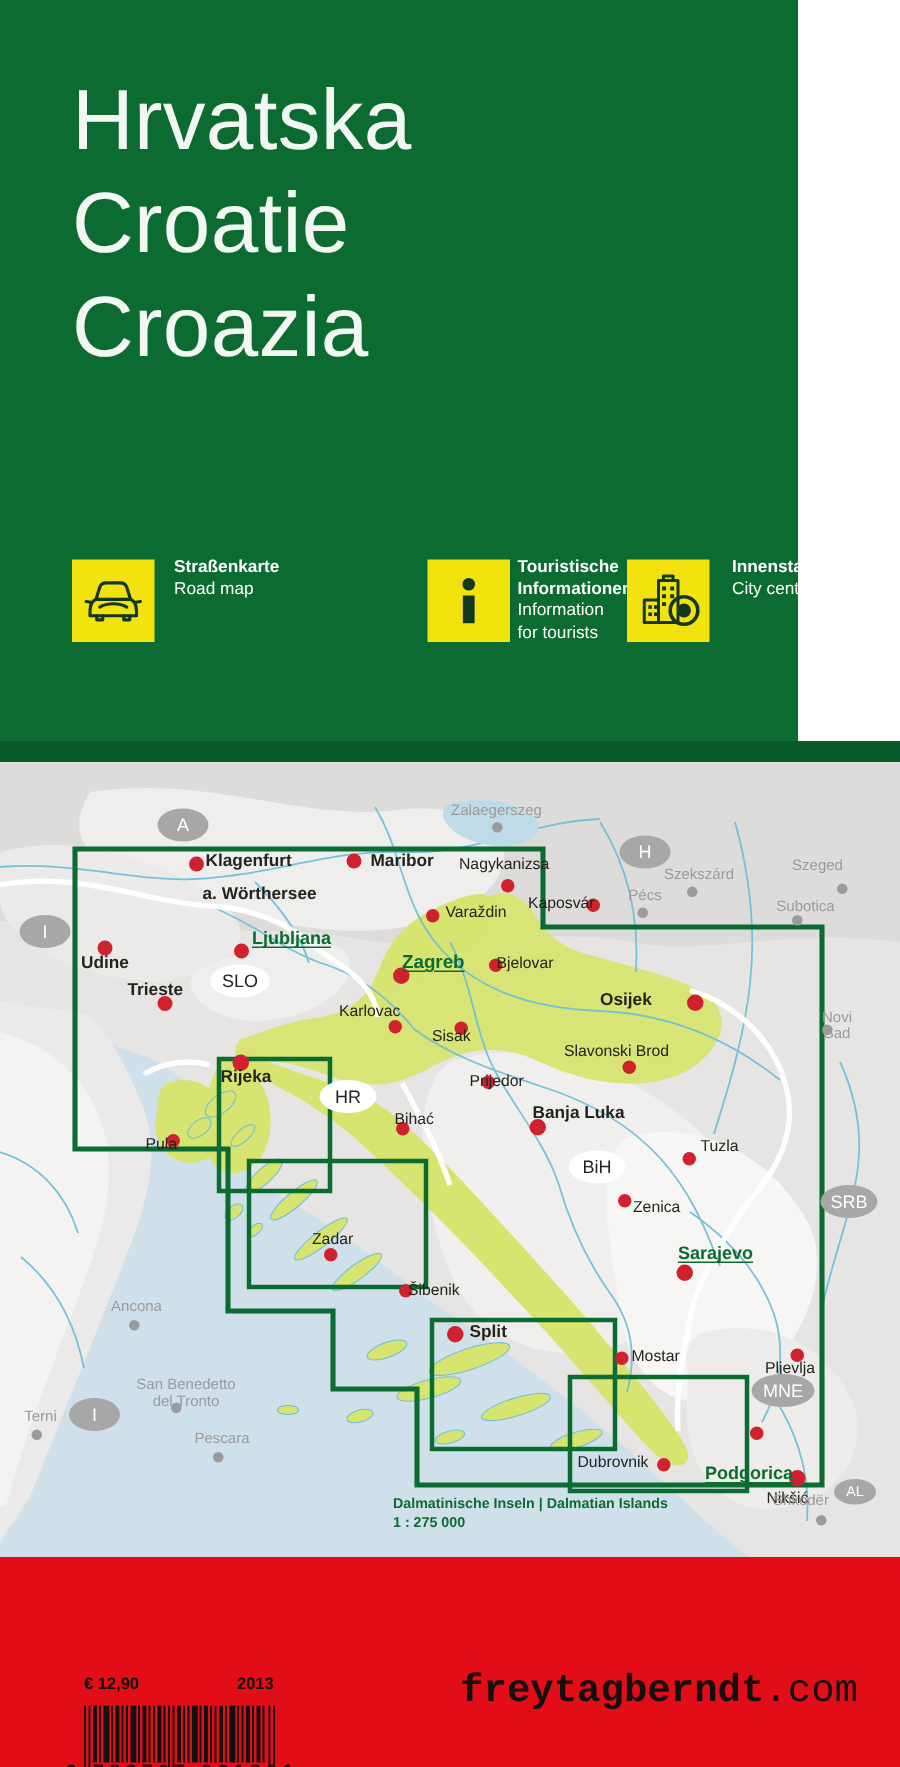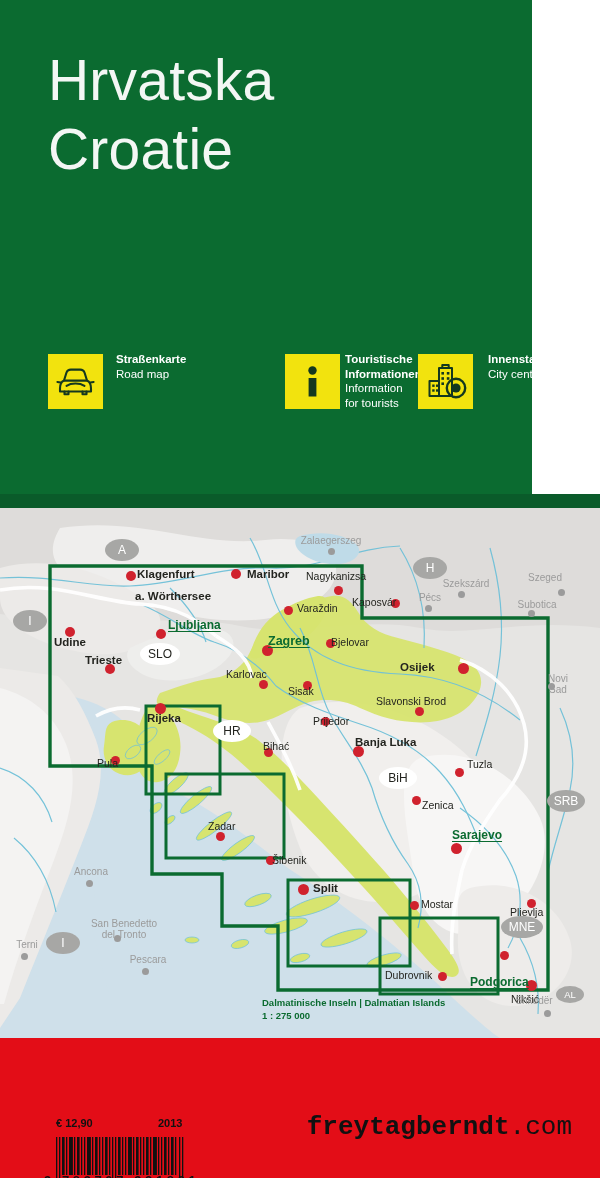--- a/index.html
+++ b/index.html
@@ -9,21 +9,21 @@
 
   
   .header{position:absolute;left:0;top:0;width:532px;height:494px;background:#0b6b30;}
   .header-edge{position:absolute;left:0;top:494px;width:600px;height:14px;background:#0a5b2a;}
 
   .titles{position:absolute;left:48px;top:46px;}
   .title-line{font-size:57px;line-height:69px;color:#f3f7f4;font-weight:300;
               letter-spacing:0.2px;white-space:nowrap;}
 
   
-  .legend{position:absolute;left:48px;top:354px;width:540px;height:80px;}
+  .legend{position:absolute;left:48px;top:373px;width:540px;height:80px;}
   .legend-col{position:absolute;top:0;}
   .legend-col.c1{left:0;}
   .legend-col.c2{left:237px;}
   .legend-col.c3{left:370px;}
   .badge{position:absolute;left:0;top:0;width:55px;height:55px;background:#f2e30e;}
   .badge svg{display:block;}
   .legend-text{position:absolute;left:68px;top:-2px;white-space:nowrap;}
   .legend-col.c2 .legend-text{left:60px;}
   .legend-col.c3 .legend-text{left:70px;}
   .lt-bold{font-size:11.5px;line-height:14.5px;font-weight:bold;color:#ffffff;}
@@ -69,20 +69,21 @@
 </style>
 </head>
 <body>
 
 <div class="page">
 
   <div class="header">
     <div class="titles">
       <div class="title-line">Hrvatska</div>
       <div class="title-line">Croatie</div>
+      <div class="title-line">Croazia</div>
     </div>
 
     <div class="legend">
 
       <div class="legend-col c1">
         <div class="badge">
           <svg width="55" height="55" viewBox="0 0 55 55">
             <g fill="none" stroke="#14381f" stroke-width="2.1" stroke-linejoin="round" stroke-linecap="round">
               <path d="M12 34.5 C12 30 13.5 27.5 16 26.5 L18.5 18.5 C19.2 16.6 20.6 15.6 22.8 15.6 L32.2 15.6 C34.4 15.6 35.8 16.6 36.5 18.5 L39 26.5 C41.5 27.5 43 30 43 34.5 L43 37.5 L12 37.5 Z"></path>
               <path d="M16.4 26.6 L38.6 26.6"></path>

